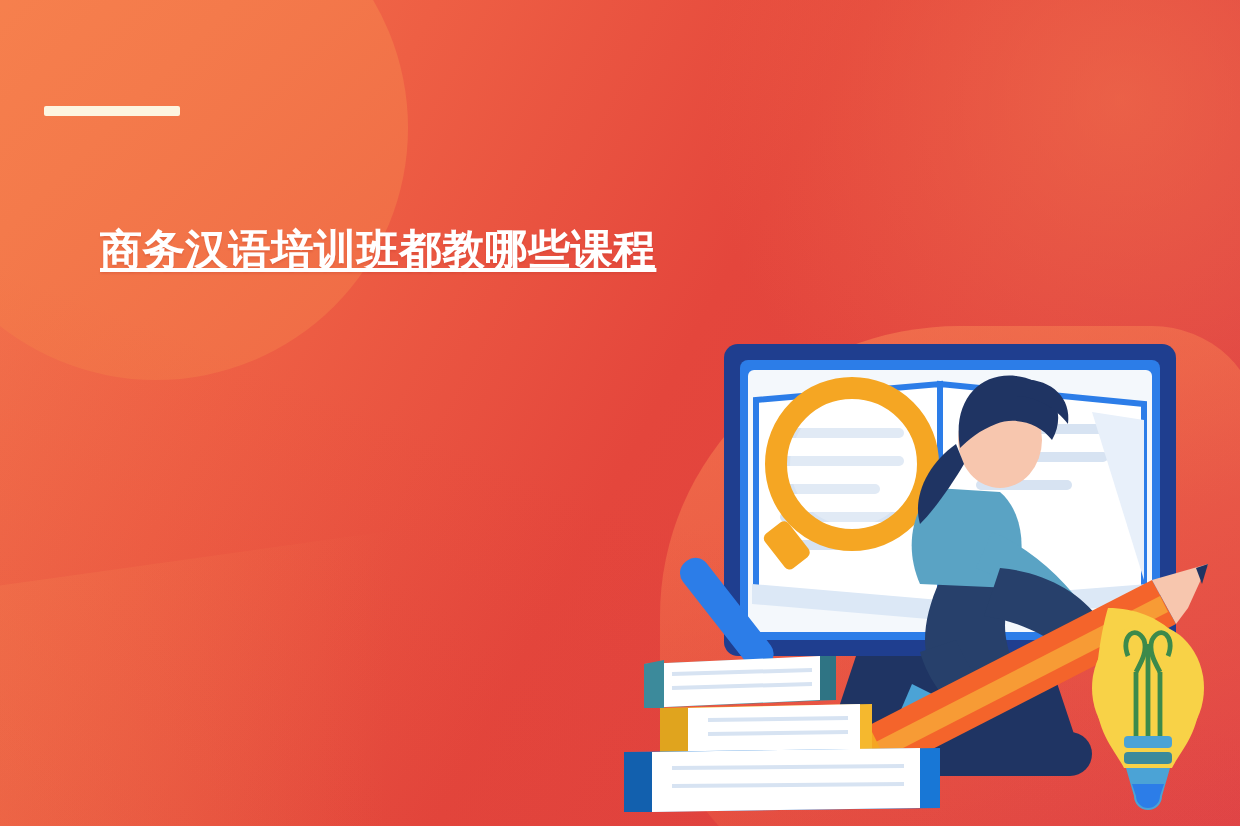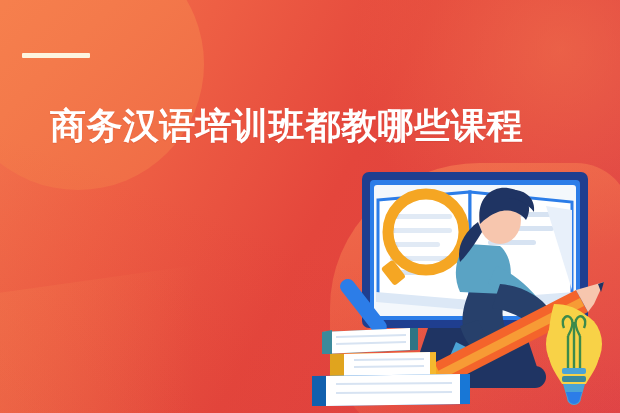--- a/index.html
+++ b/index.html
@@ -72,26 +72,27 @@
     width: 68px;
     height: 5px;
     background: #FDF5E0;
     border-radius: 1px;
   }
   .title {
     position: absolute;
     left: 50px;
     top: 106px;
     color: #ffffff;
-    font-size: 36px;
+    font-size: 21px;
     line-height: 40px;
     font-weight: bold;
     letter-spacing: 0.4px;
     white-space: nowrap;
     text-shadow: 0 1px 1px rgba(170,40,30,0.18);
+    text-decoration: underline;
   }
 
   
   .illo {
     position: absolute;
     left: 310px;
     top: 170px;
     width: 310px;
     height: 243px;
   }

